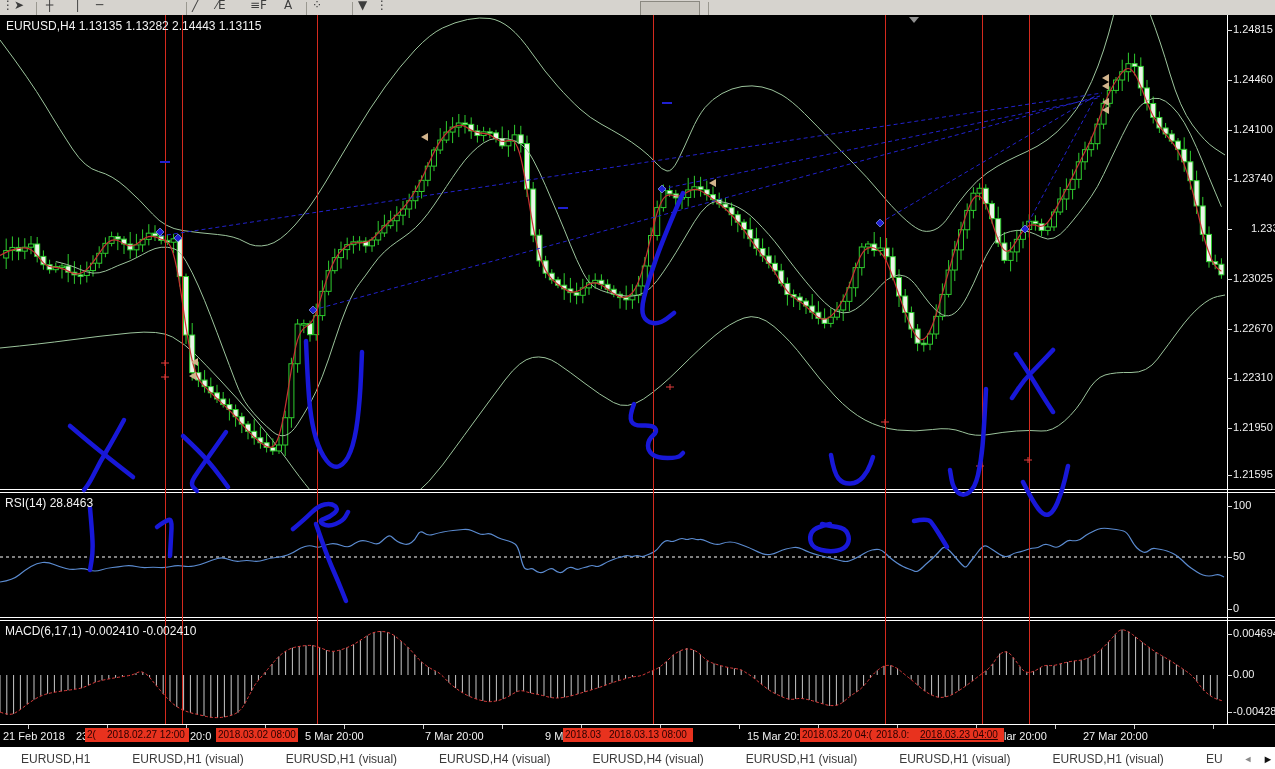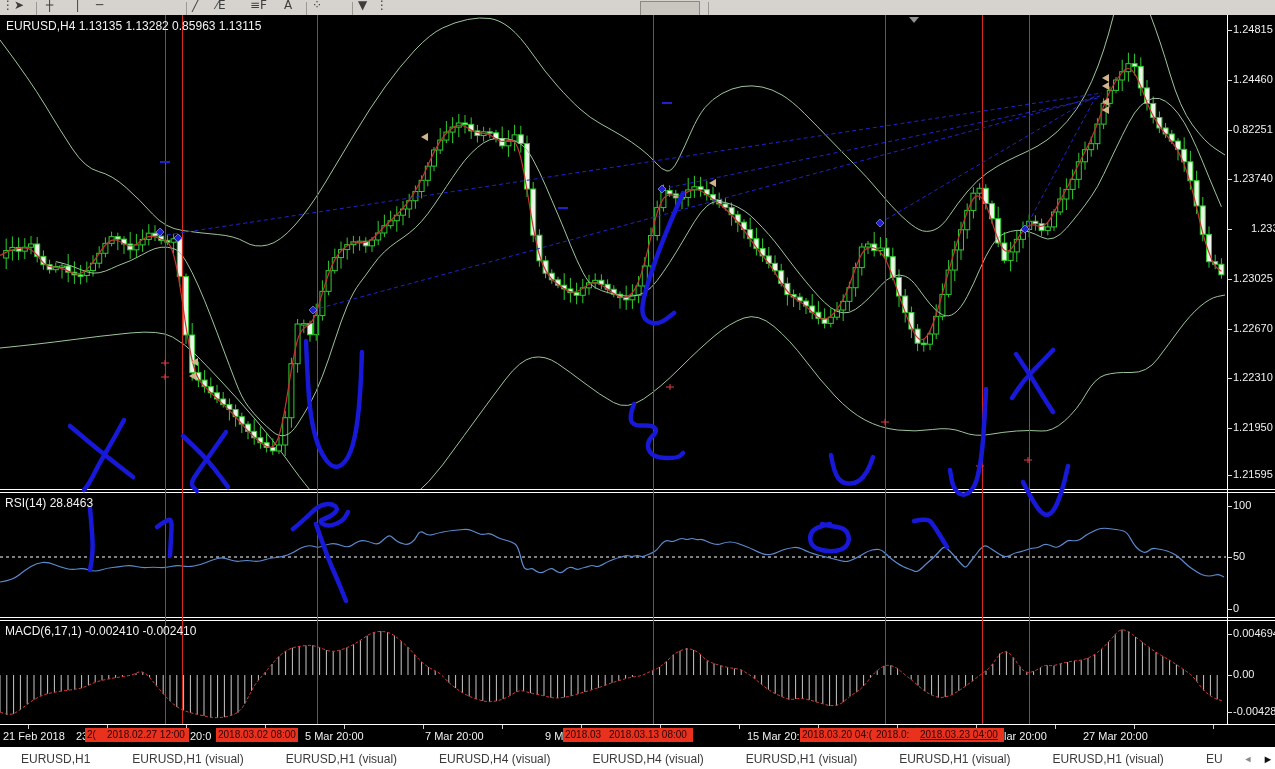--- a/index.html
+++ b/index.html
@@ -725,28 +725,28 @@
       <path d="M986 389Q984 430 982.5 446Q981 462 978 475Q975 488 969 492.5Q963 497 958 492.5Q953 488 951.5 479L950 470" stroke="#1818D8" stroke-width="4.5" fill="none" stroke-linecap="round" stroke-linejoin="round"></path>
       <path d="M1023 482Q1033 502 1038.5 509Q1044 516 1048.5 514.5Q1053 513 1057.5 502.5Q1062 492 1065 479L1068 466" stroke="#1818D8" stroke-width="4.5" fill="none" stroke-linecap="round" stroke-linejoin="round"></path>
       <path d="M90 508Q92 530 92.5 541Q93 552 91.5 561L90 570" stroke="#1818D8" stroke-width="4.5" fill="none" stroke-linecap="round" stroke-linejoin="round"></path>
       <path d="M157 527Q165 521 168.5 520Q172 519 171.5 528.5Q171 538 170.5 547L170 556" stroke="#1818D8" stroke-width="4.5" fill="none" stroke-linecap="round" stroke-linejoin="round"></path>
       <path d="M293 529Q305 519 311.5 512.5Q318 506 324.5 504.5Q331 503 335 506Q339 509 334.5 513Q330 517 324 519Q318 521 323 524Q328 527 335.5 524Q343 521 345.5 516.5L348 512" stroke="#1818D8" stroke-width="4.5" fill="none" stroke-linecap="round" stroke-linejoin="round"></path>
       <path d="M316 524Q327 556 332.5 568.5Q338 581 342 591L346 601" stroke="#1818D8" stroke-width="4.5" fill="none" stroke-linecap="round" stroke-linejoin="round"></path>
       <path d="M830 524Q815 527 812 532Q809 537 811 542.5Q813 548 821.5 550Q830 552 837.5 550.5Q845 549 847.5 544Q850 539 847.5 533.5Q845 528 837.5 527Q830 526 826 525L822 524" stroke="#1818D8" stroke-width="4.5" fill="none" stroke-linecap="round" stroke-linejoin="round"></path>
       <path d="M914 521Q928 518 931 522Q934 526 937.5 531.5Q941 537 944 542L947 547" stroke="#1818D8" stroke-width="4.5" fill="none" stroke-linecap="round" stroke-linejoin="round"></path>
     </svg>
 
-  <div class="pane-label" style="left:6px;top:19px;">EURUSD,H4  1.13135 1.13282 0.85963 1.13115</div>
+  <div class="pane-label" style="left:6px;top:19px;">EURUSD,H4  1.13135 1.13282 2.14443 1.13115</div>
   <div class="pane-label" style="left:5px;top:496px;">RSI(14) 28.8463</div>
   <div class="pane-label" style="left:5px;top:624px;">MACD(6,17,1) -0.002410 -0.002410</div>
 
   <div id="axis-labels">
       <div class="ax-label" style="top: 23px;">1.24815</div>
       <div class="ax-label" style="top: 73px;">1.24460</div>
-      <div class="ax-label" style="top: 123px;">0.82251</div>
+      <div class="ax-label" style="top: 123px;">1.24100</div>
       <div class="ax-label" style="top: 172px;">1.23740</div>
       <div class="ax-label" style="top: 222px; margin-left: 18px;">1.23385</div>
       <div class="ax-label" style="top: 272px;">1.23025</div>
       <div class="ax-label" style="top: 322px;">1.22670</div>
       <div class="ax-label" style="top: 371px;">1.22310</div>
       <div class="ax-label" style="top: 421px;">1.21950</div>
       <div class="ax-label" style="top: 468px;">1.21595</div>
       <div class="ax-label" style="top: 499px;">100</div>
       <div class="ax-label" style="top: 550px;">50</div>
       <div class="ax-label" style="top: 602px;">0</div>

